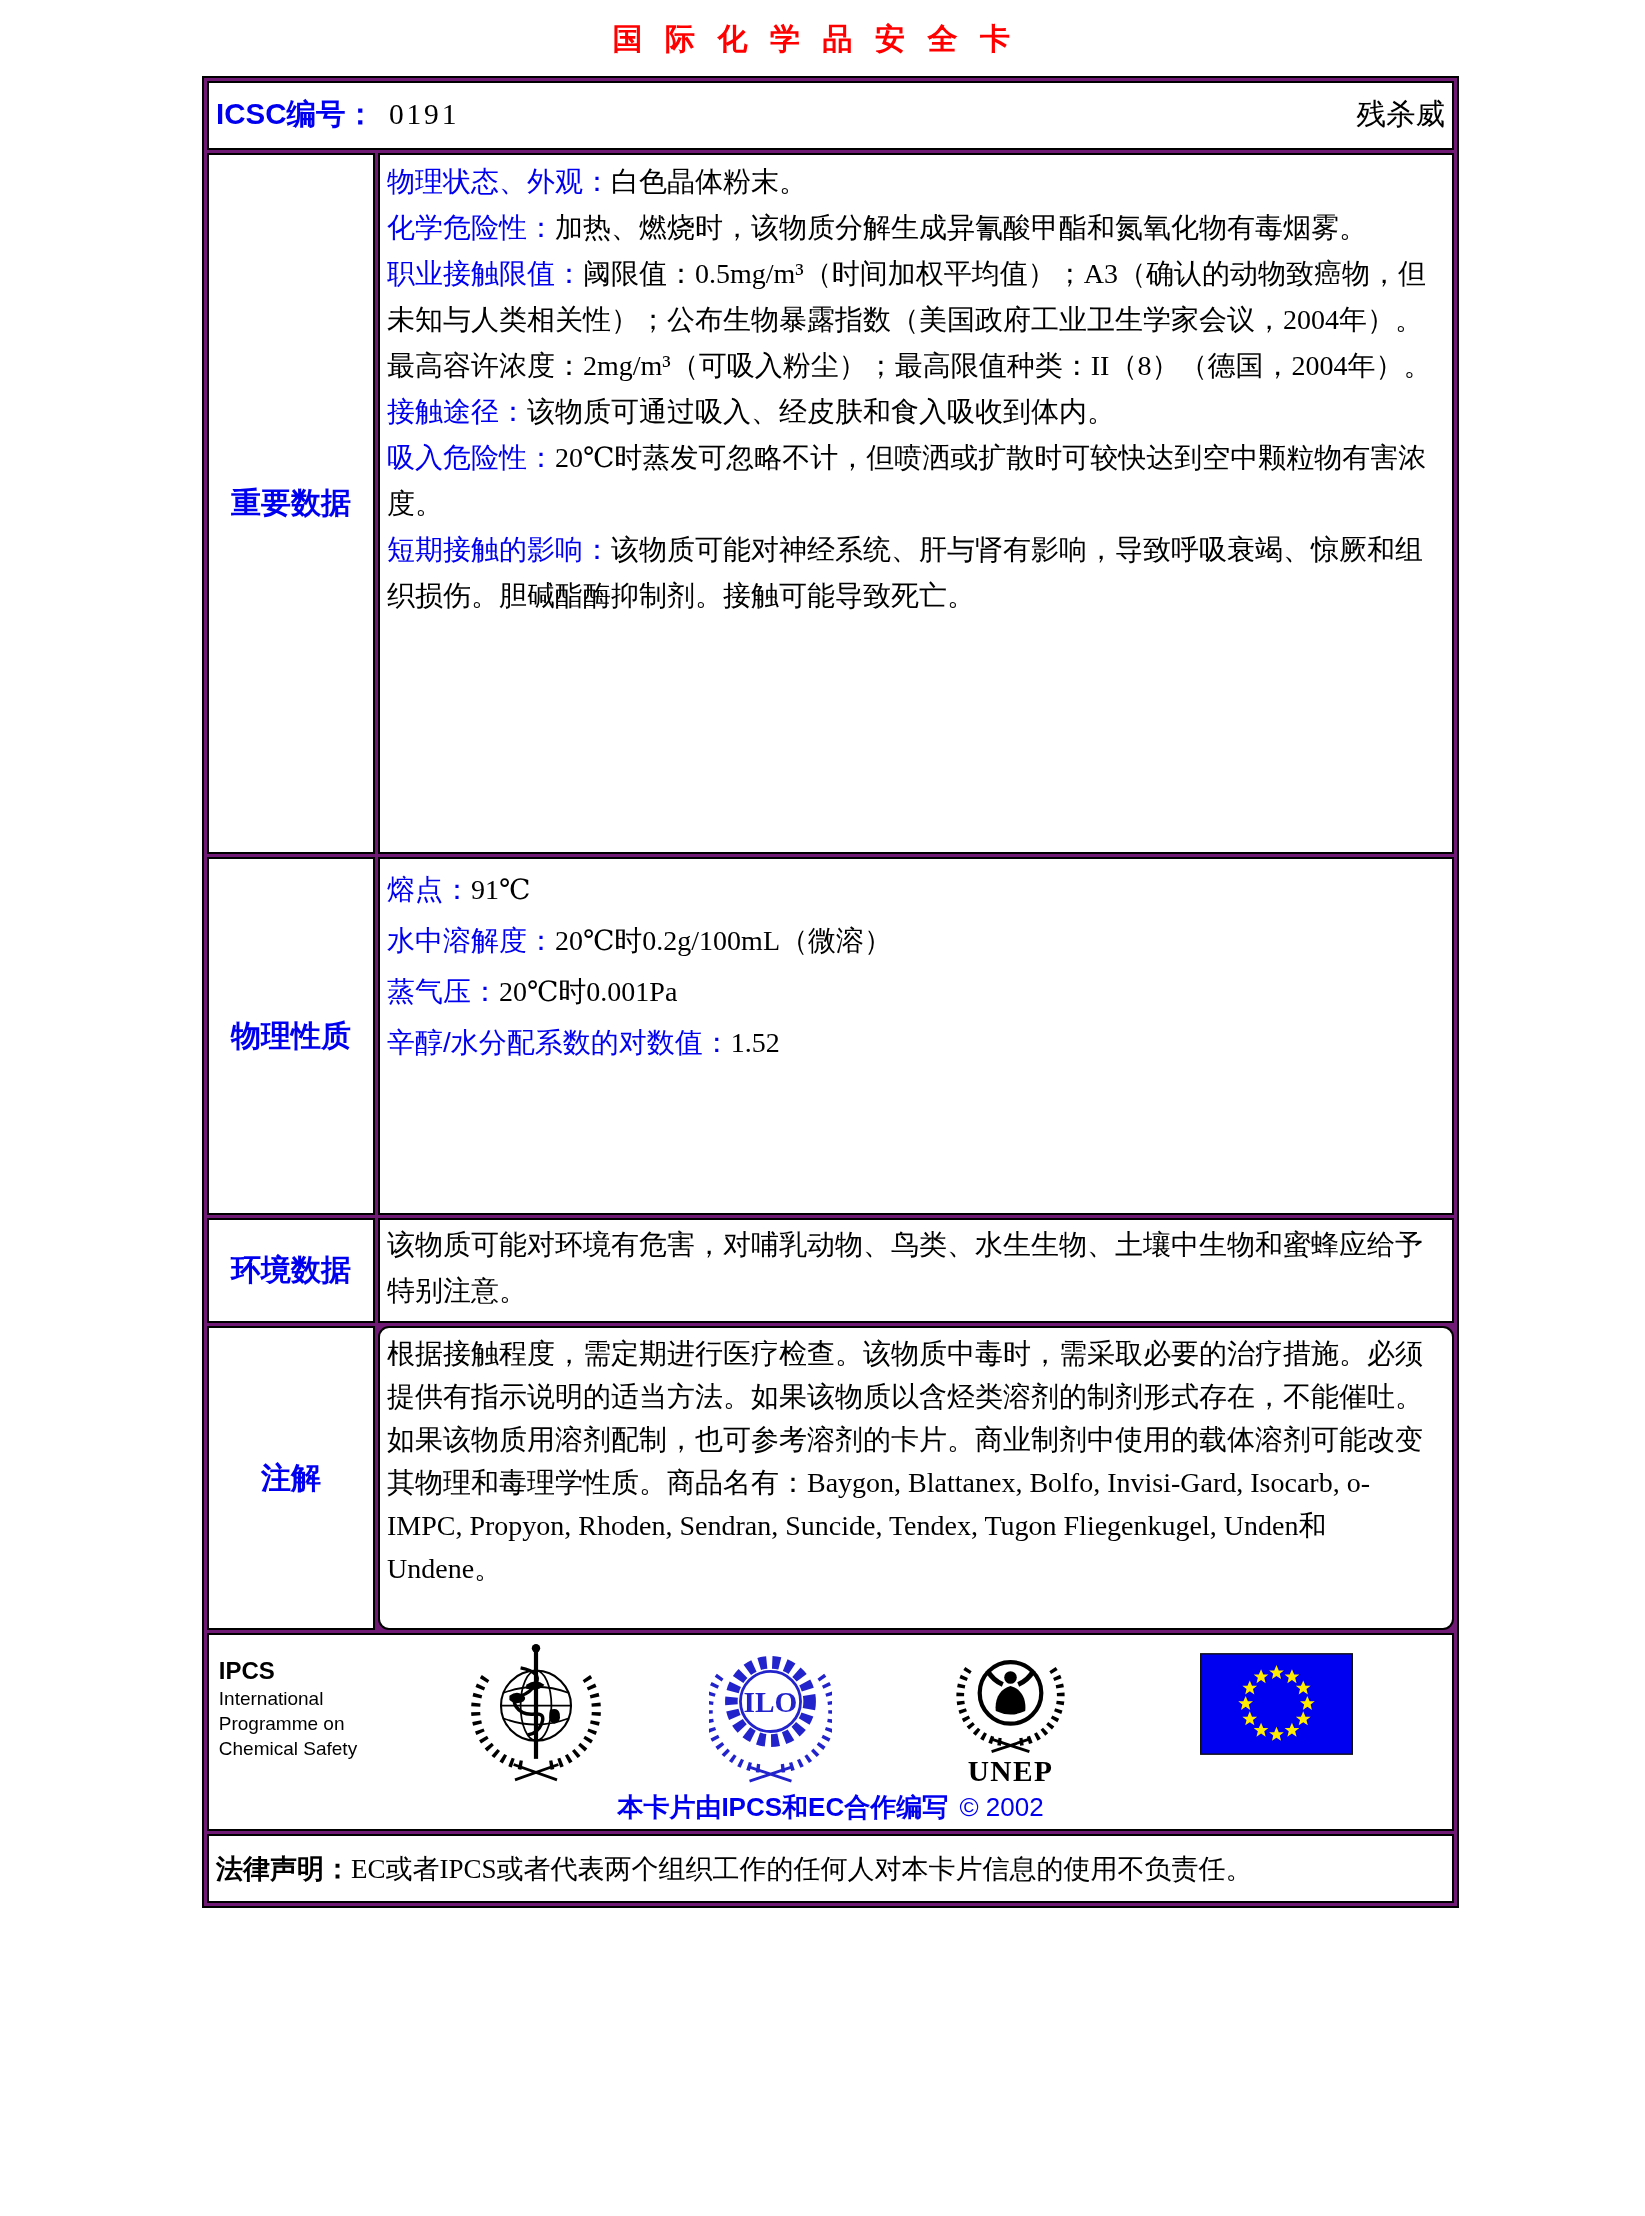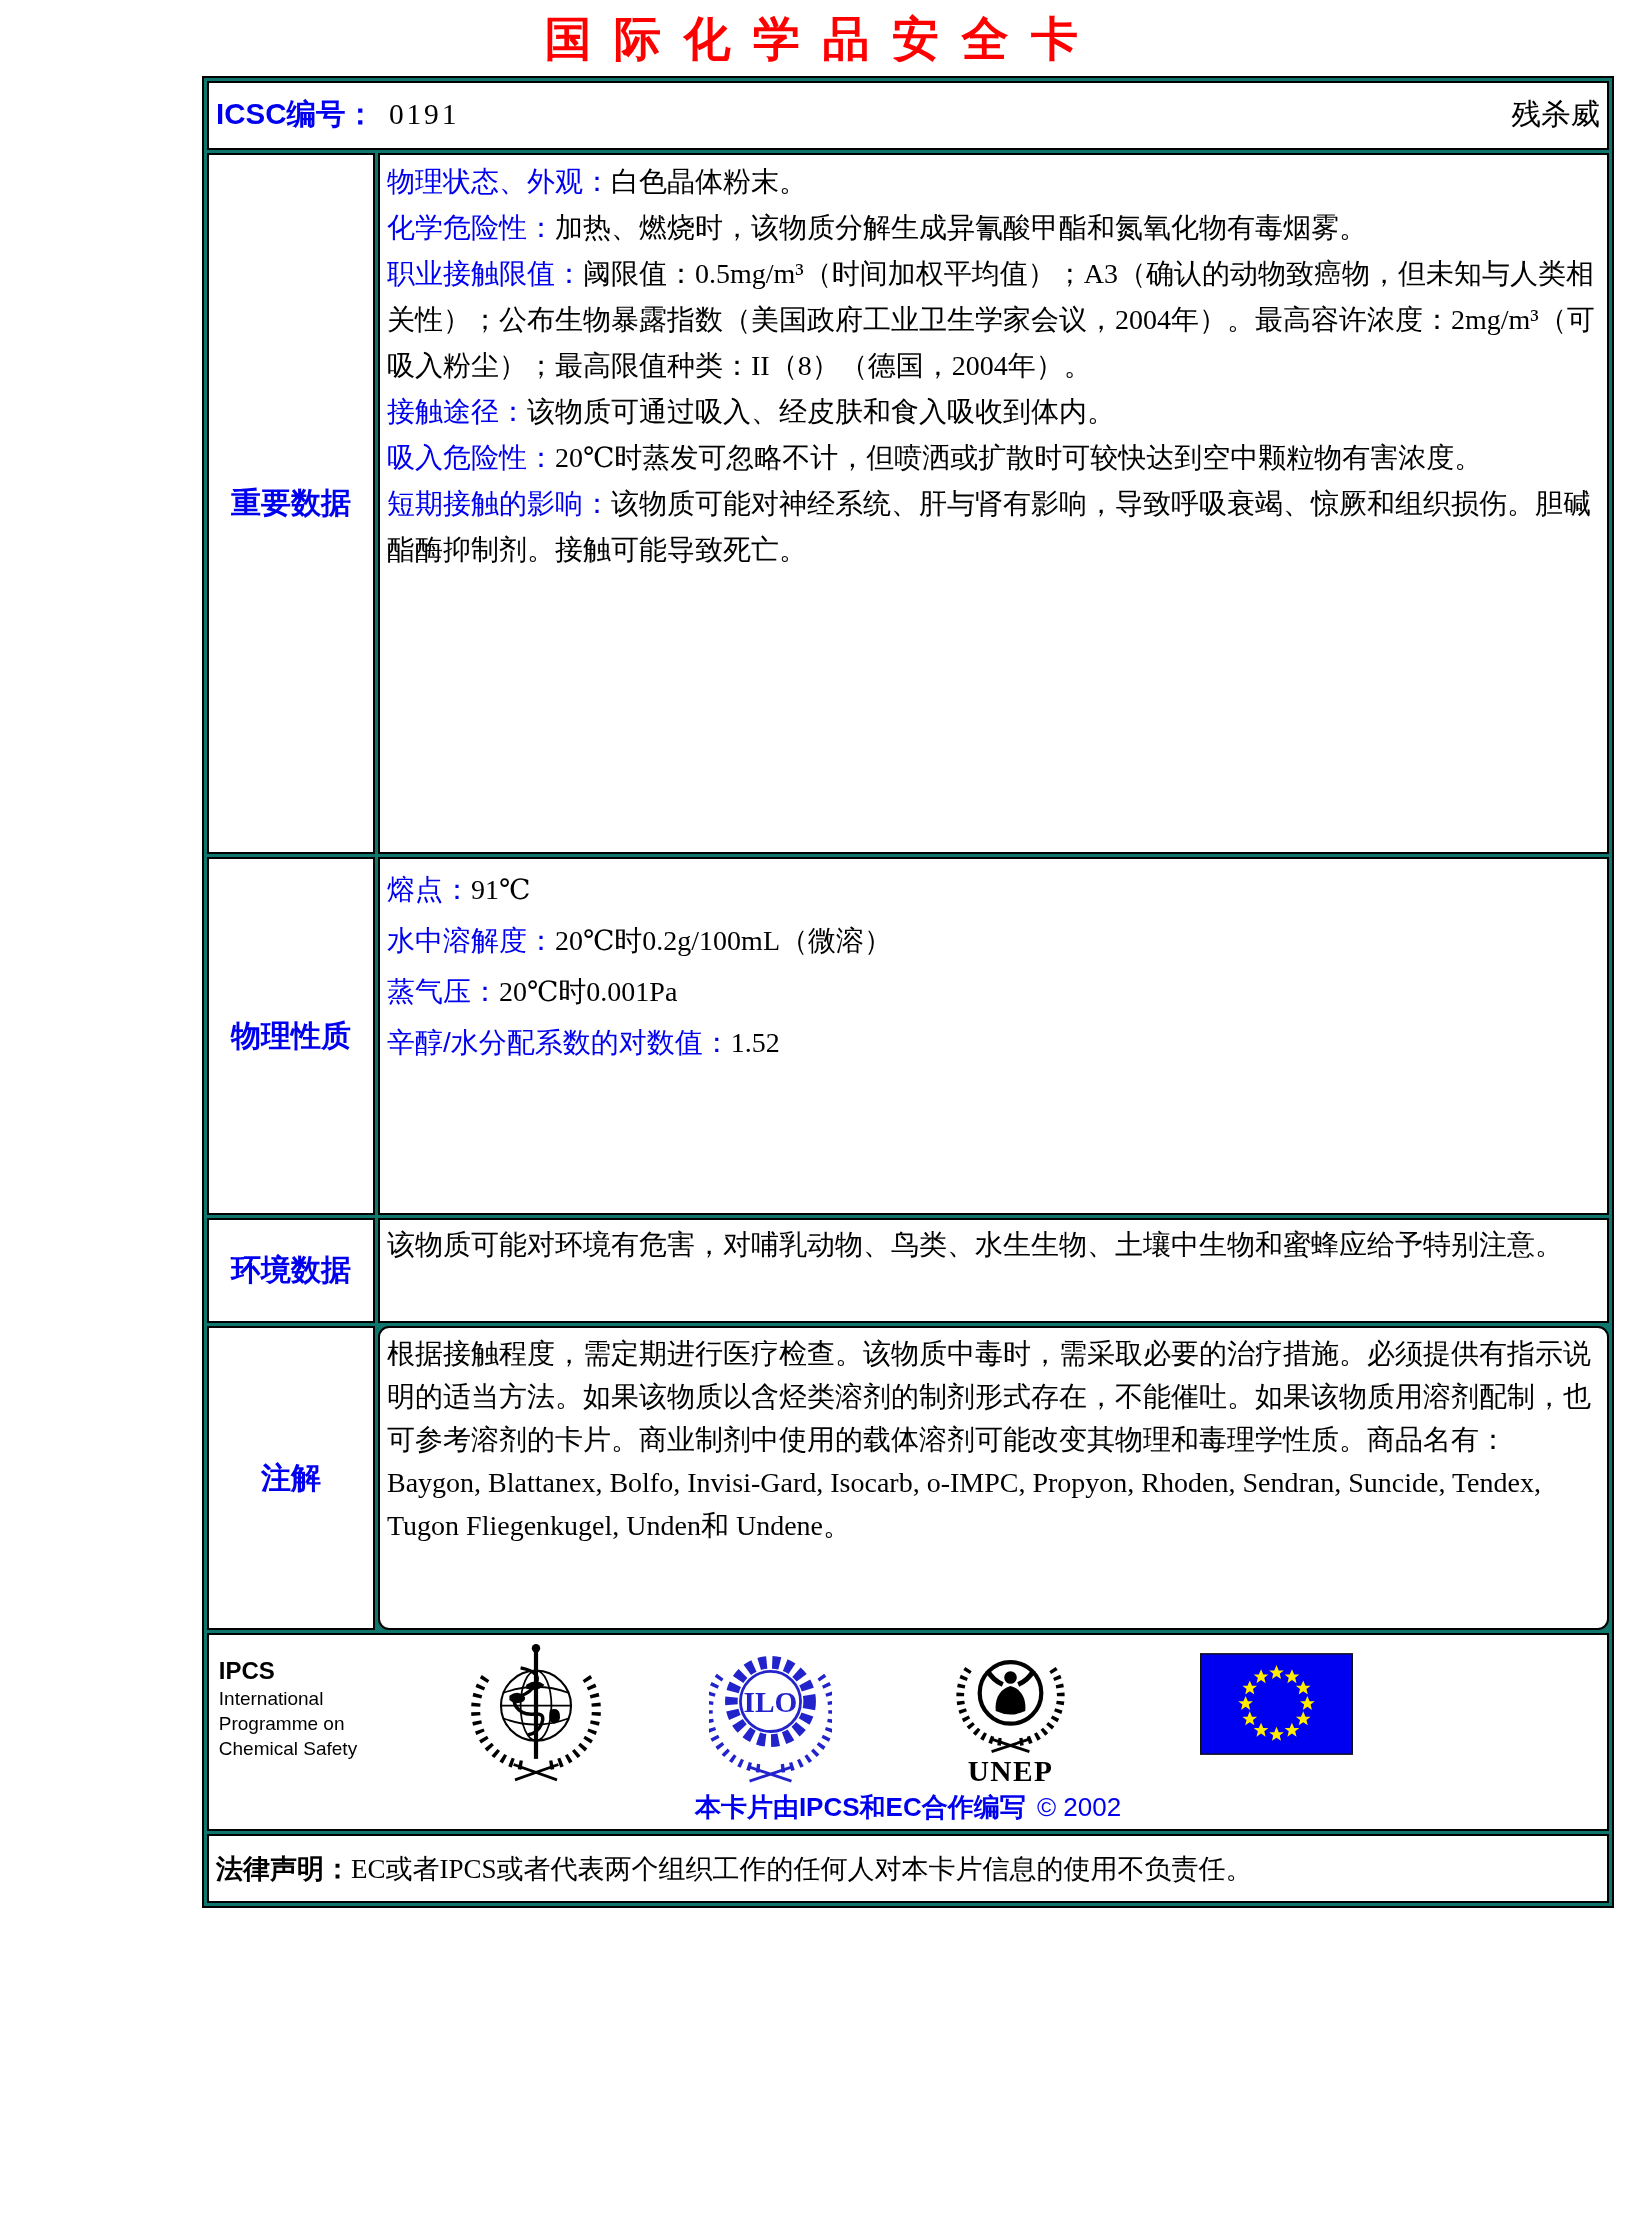--- a/index.html
+++ b/index.html
@@ -3,24 +3,24 @@
 <meta charset="utf-8">
 <style>
   html,body{margin:0;padding:0;}
   body{
     width:1645px;height:2216px;background:#ffffff;position:relative;
     font-family:"Liberation Serif","DejaVu Serif",serif;color:#000;
   }
   .title{
     margin:11.2px 0 0 0;text-align:center;color:#ff0000;
     font-family:"Liberation Sans","DejaVu Sans",sans-serif;
-    font-weight:bold;font-size:47px;letter-spacing:22.5px;line-height:55px;
+    font-weight:bold;font-size:30px;letter-spacing:22.5px;line-height:55px;
   }
   table.card{
-    margin:9.8px 0 0 202px;width:1412px;table-layout:fixed;background:#0f766e;
+    margin:9.8px 0 0 202px;width:1257px;table-layout:fixed;background:#701a75;
     border-collapse:separate;border-spacing:3.5px;border:2.8px solid #000;
   }
   col.c1{width:168px;}
   td{border:2.1px solid #000;vertical-align:top;padding:0;background:#fff;}
   td.lab{
     vertical-align:middle;text-align:center;color:#0000ee;font-weight:bold;
     font-family:Liberation Sans, sans-serif;font-size:30px;
   }
   td.content{padding:4.2px 8.4px 4.2px 7px;font-size:28px;}
   .icsc-cell{height:65px;vertical-align:middle;padding:0 7px;}

